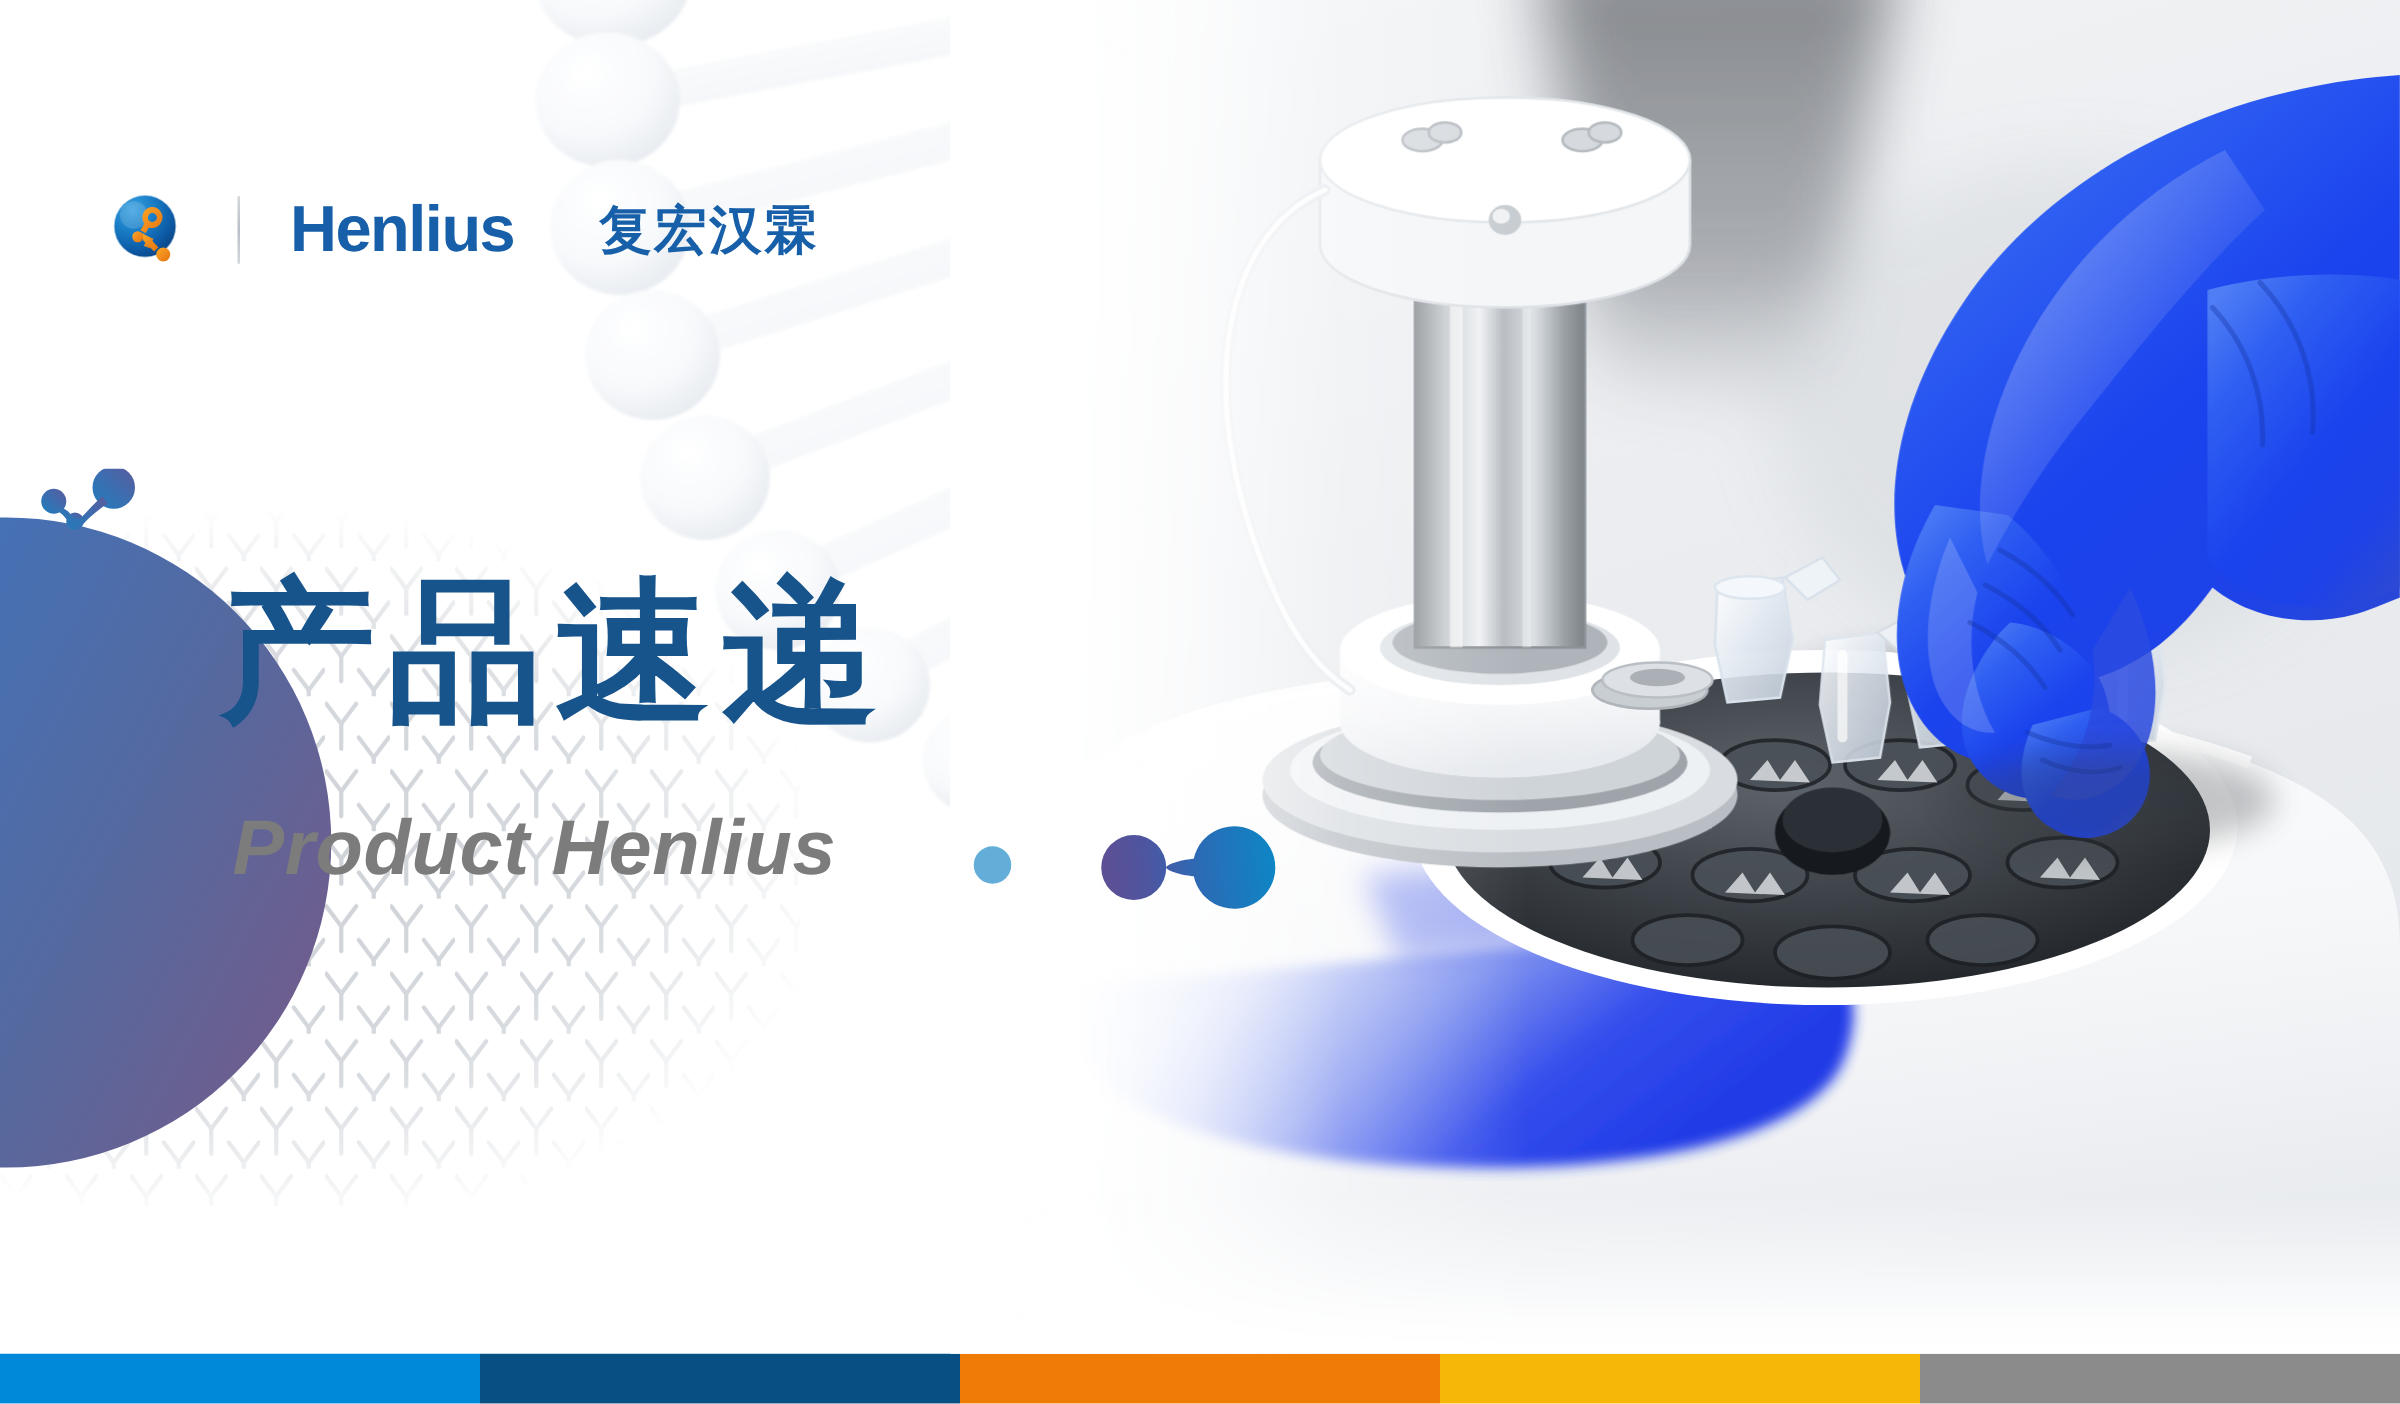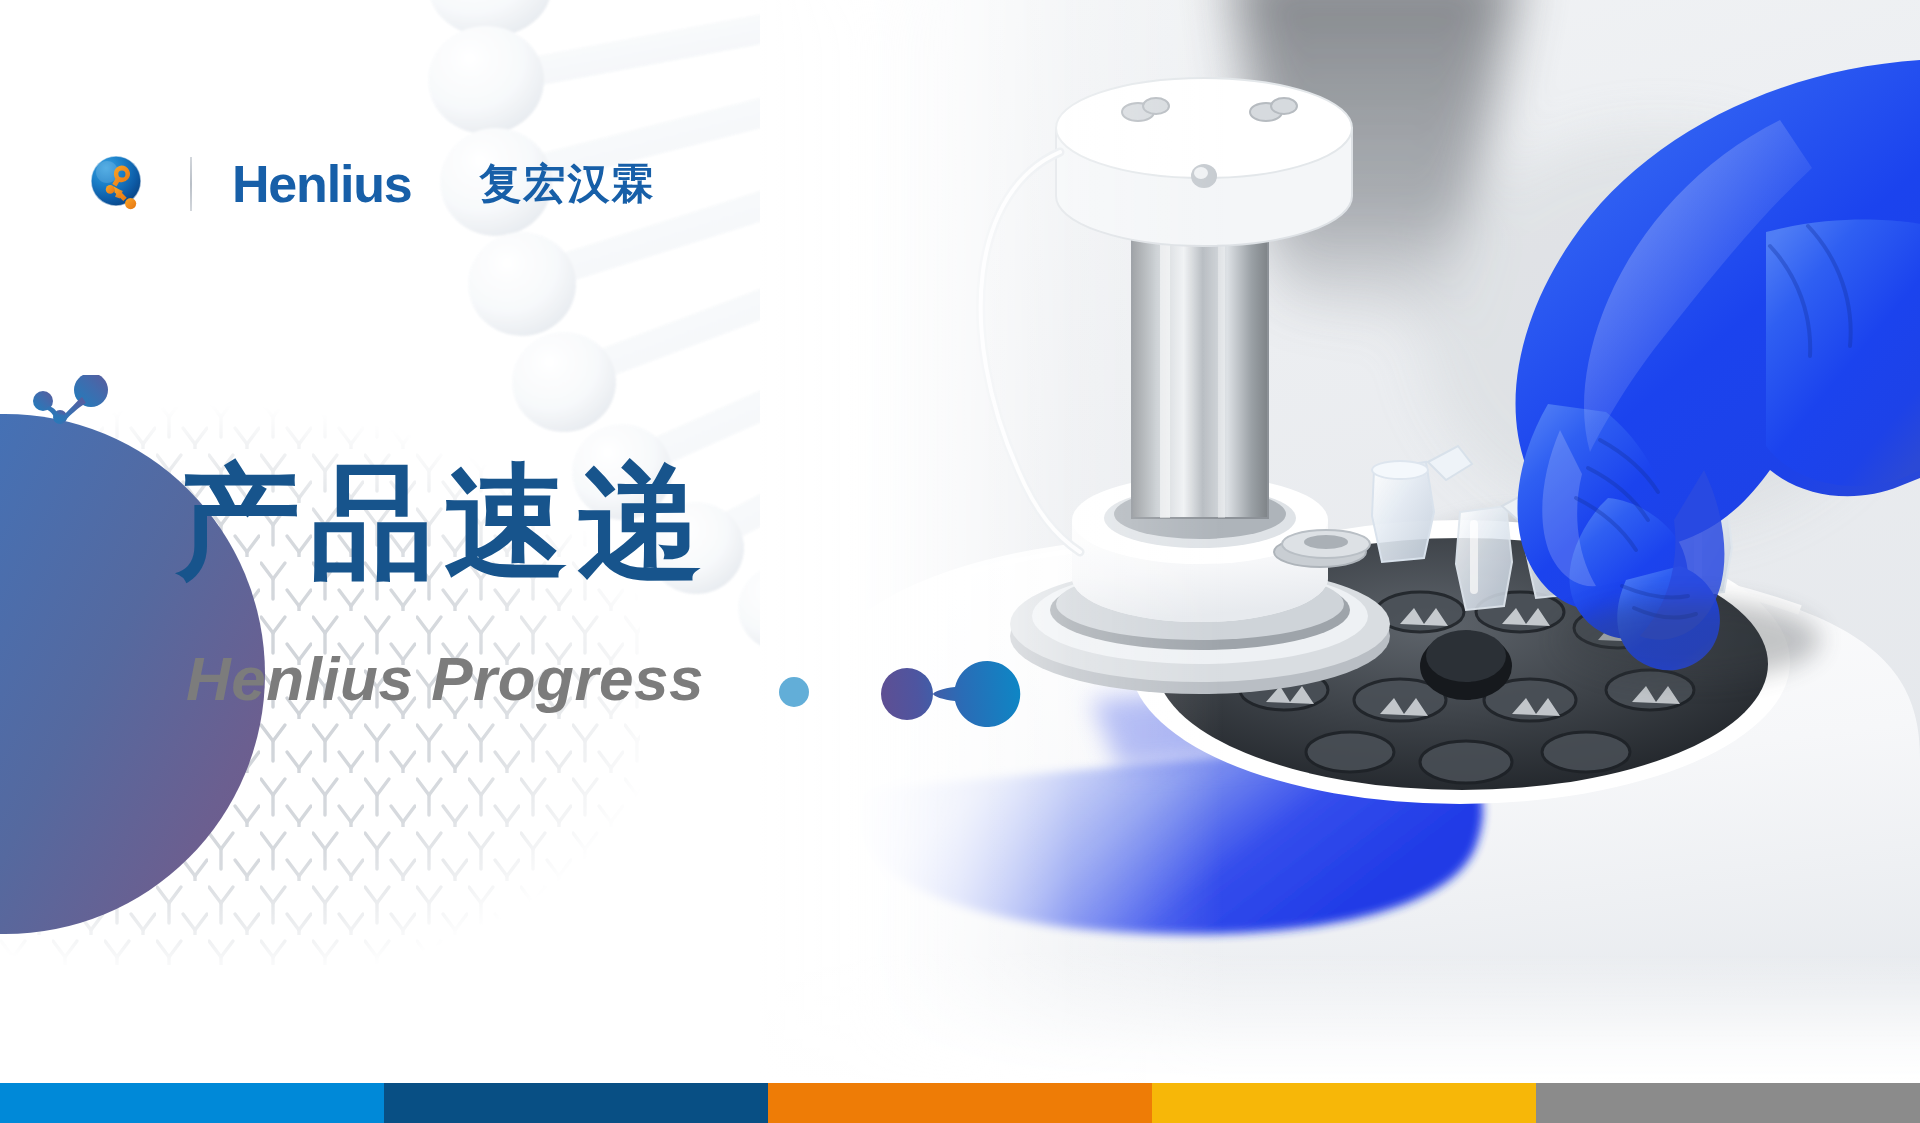--- a/index.html
+++ b/index.html
@@ -533,21 +533,21 @@
           <path d="M30.2 35.9 l4.6 2.0 l-3.0 7.6 l-4.7 -1.7 Z" opacity="0.92"></path>
         </g>
       </svg>
     </div>
     <div class="logo-divider"></div>
     <div class="logo-en">Henlius</div>
     <div class="logo-cn">复宏汉霖</div>
   </div>
 
   <div class="headline">产品速递</div>
-  <div class="subhead">Henlius Progress</div>
+  <div class="subhead">Product Henlius</div>
 
   <div class="dot-small"></div>
   <div class="mol-right">
     <svg width="180" height="88" viewBox="0 0 180 88" xmlns="http://www.w3.org/2000/svg">
       <defs>
         <linearGradient id="molR" x1="0" y1="0.5" x2="1" y2="0.45">
           <stop offset="0%" stop-color="#5e4f93"></stop>
           <stop offset="26%" stop-color="#4e55a0"></stop>
           <stop offset="58%" stop-color="#2a6cb6"></stop>
           <stop offset="100%" stop-color="#0e86c5"></stop>

